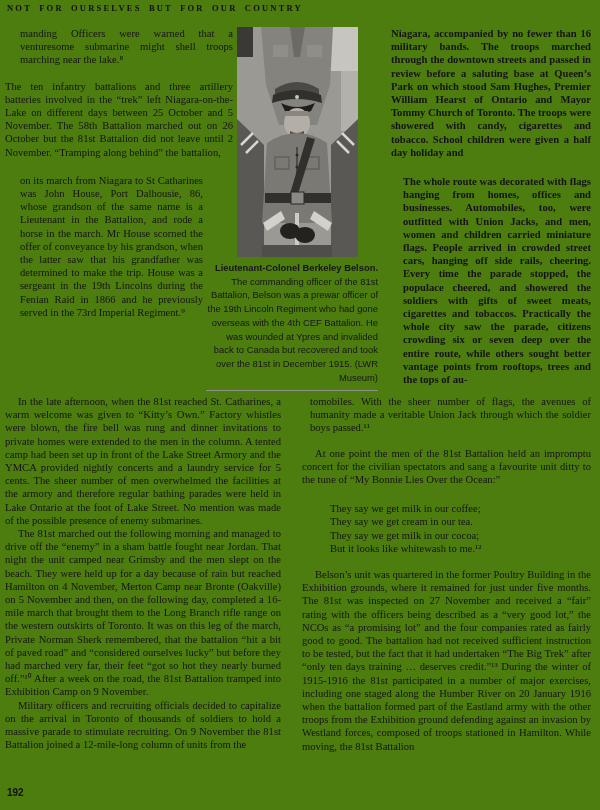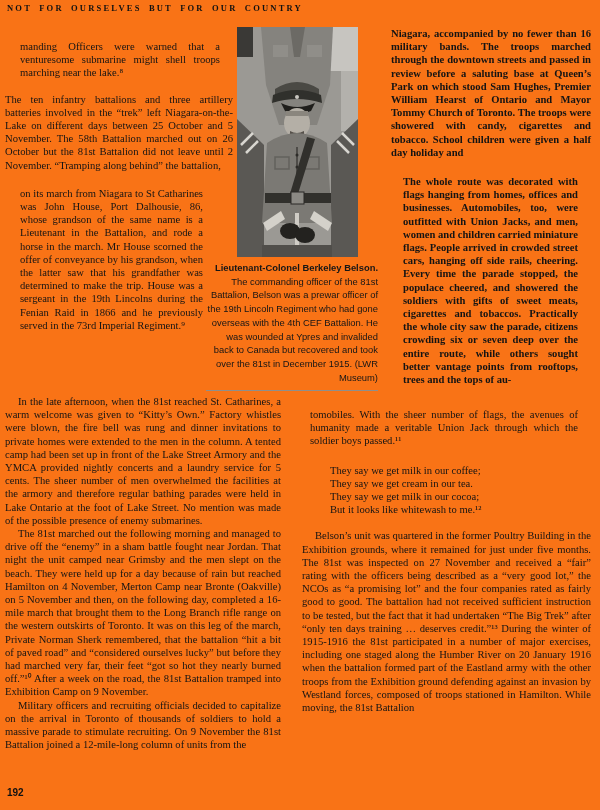--- a/index.html
+++ b/index.html
@@ -1,37 +1,37 @@
 <!DOCTYPE html>
 <html><head>
 <meta charset="utf-8">
 <style>
   html,body{margin:0;padding:0;background:#e8e8e4;}
   .page{
     position:relative;
     width:600px;height:810px;
-    background:#f97316;
+    background:#4d7c0f;
     overflow:hidden;
     font-family:"Liberation Serif", serif;
     color:#141414;
   }
   .running-head{
     position:absolute;left:7px;top:3px;
     font-size:8.5px;font-weight:bold;
     letter-spacing:2.2px;word-spacing:3px;
     color:#111;
   }
   .body-text{font-size:10.6px;line-height:13.2px;text-align:justify;}
   .body-text p{margin:0;text-indent:13px;}
   .body-text p.noindent{text-indent:0;}
   .col-upper-left{position:absolute;left:5px;top:27px;width:228px;}
   .col-upper-right{position:absolute;left:391px;top:27px;width:200px;font-weight:bold;}
   .col-lower-left{position:absolute;left:5px;top:395px;width:276px;}
   .col-lower-right{position:absolute;left:302px;top:395px;width:289px;}
-  blockquote{margin:13px;}
+  blockquote{margin:0;}
   .bq-open{margin-left:15px;margin-bottom:13px;}
   .bq-house{margin-left:15px;margin-right:30px;margin-top:15px;}
   .para-trek{margin-top:0;}
   .bq-route{margin-left:12px;margin-top:16px;}
   .bq-route-wide{margin-left:8px;margin-bottom:12px;}
   .para-concert{margin-bottom:13px;}
   .poem{margin:16px 0 13px 28px;text-align:left;}
   .poem div{white-space:nowrap;}
   .photo{
     position:absolute;left:237px;top:27px;width:121px;height:230px;
@@ -130,20 +130,21 @@
   </div>
 
   <div class="body-text col-lower-left">
     <p>In the late afternoon, when the 81st reached St. Catharines, a warm welcome was given to “Kitty’s Own.” Factory whistles were blown, the fire bell was rung and dinner invitations to private homes were extended to the men in the column. A tented camp had been set up in front of the Lake Street Armory and the YMCA provided nightly concerts and a laundry service for 5 cents. The sheer number of men overwhelmed the facilities at the armory and therefore regular bathing parades were held in Lake Ontario at the foot of Lake Street. No mention was made of the possible presence of enemy submarines.</p>
     <p>The 81st marched out the following morning and managed to drive off the “enemy” in a sham battle fought near Jordan. That night the unit camped near Grimsby and the men slept on the beach. They were held up for a day because of rain but reached Hamilton on 4 November, Merton Camp near Bronte (Oakville) on 5 November and then, on the following day, completed a 16-mile march that brought them to the Long Branch rifle range on the western outskirts of Toronto. It was on this leg of the march, Private Norman Sherk remembered, that the battalion “hit a bit of paved road” and “considered ourselves lucky” but before they had marched very far, their feet “got so hot they nearly burned off.”¹⁰ After a week on the road, the 81st Battalion tramped into Exhibition Camp on 9 November.</p>
     <p>Military officers and recruiting officials decided to capitalize on the arrival in Toronto of thousands of soldiers to hold a massive parade to stimulate recruiting. On 9 November the 81st Battalion joined a 12-mile-long column of units from the</p>
   </div>
 
   <div class="body-text col-lower-right">
     <blockquote class="bq-route-wide">tomobiles. With the sheer number of flags, the avenues of humanity made a veritable Union Jack through which the soldier boys passed.¹¹</blockquote>
+    <p class="para-concert">At one point the men of the 81st Battalion held an impromptu concert for the civilian spectators and sang a favourite unit ditty to the tune of “My Bonnie Lies Over the Ocean:”</p>
     <div class="poem">
       <div>They say we get milk in our coffee;</div>
       <div>They say we get cream in our tea.</div>
       <div>They say we get milk in our cocoa;</div>
       <div>But it looks like whitewash to me.¹²</div>
     </div>
     <p>Belson’s unit was quartered in the former Poultry Building in the Exhibition grounds, where it remained for just under five months. The 81st was inspected on 27 November and received a “fair” rating with the officers being described as a “very good lot,” the NCOs as “a promising lot” and the four companies rated as fairly good to good. The battalion had not received sufficient instruction to be tested, but the fact that it had undertaken “The Big Trek” after “only ten days training … deserves credit.”¹³ During the winter of 1915-1916 the 81st participated in a number of major exercises, including one staged along the Humber River on 20 January 1916 when the battalion formed part of the Eastland army with the other troops from the Exhibition ground defending against an invasion by Westland forces, composed of troops stationed in Hamilton. While moving, the 81st Battalion</p>
   </div>
 
   <div class="page-number">192</div>

